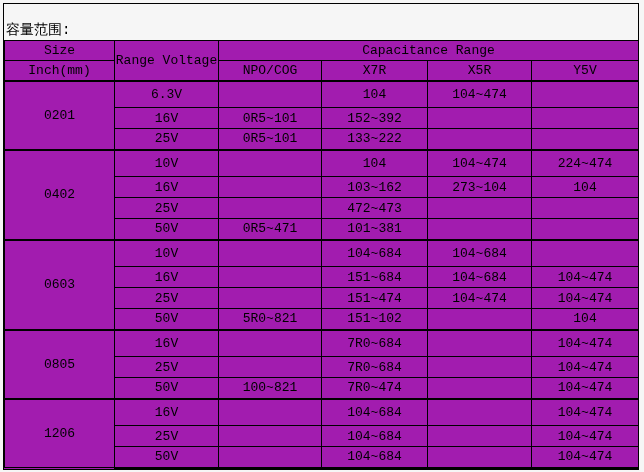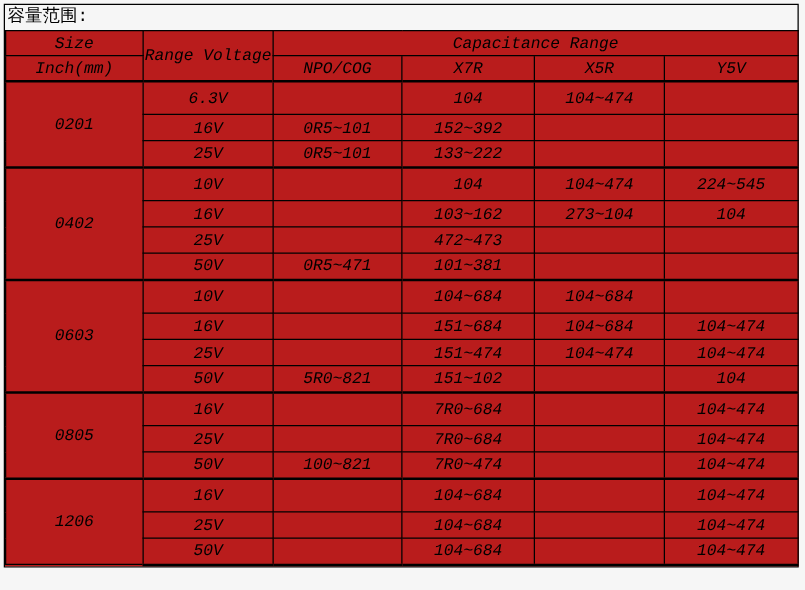--- a/index.html
+++ b/index.html
@@ -21,27 +21,27 @@
     background: #f6f6f6;
     box-sizing: border-box;
   }
   .title-bar {
     height: 20px;
     line-height: 20px;
     padding-left: 2px;
     font-size: 14px;
     white-space: nowrap;
     overflow: hidden;
+    margin-top: 16px;
   }
   table.cap-table {
     border-collapse: collapse;
     width: 100%;
     table-layout: fixed;
-    background: #b91c1c;
-    font-style: italic;
+    background: #a21caf;
   }
   table.cap-table th,
   table.cap-table td {
     border: 1px solid #000;
     text-align: center;
     vertical-align: middle;
     font-weight: normal;
     font-size: 13px;
     padding: 0;
     overflow: hidden;
@@ -104,21 +104,21 @@
           <td>133~222</td>
           <td></td>
           <td></td>
         </tr>
         <tr class="group-start">
           <td rowspan="4">0402</td>
           <td>10V</td>
           <td></td>
           <td>104</td>
           <td>104~474</td>
-          <td>224~545</td>
+          <td>224~474</td>
         </tr>
         <tr>
           <td>16V</td>
           <td></td>
           <td>103~162</td>
           <td>273~104</td>
           <td>104</td>
         </tr>
         <tr>
           <td>25V</td>

